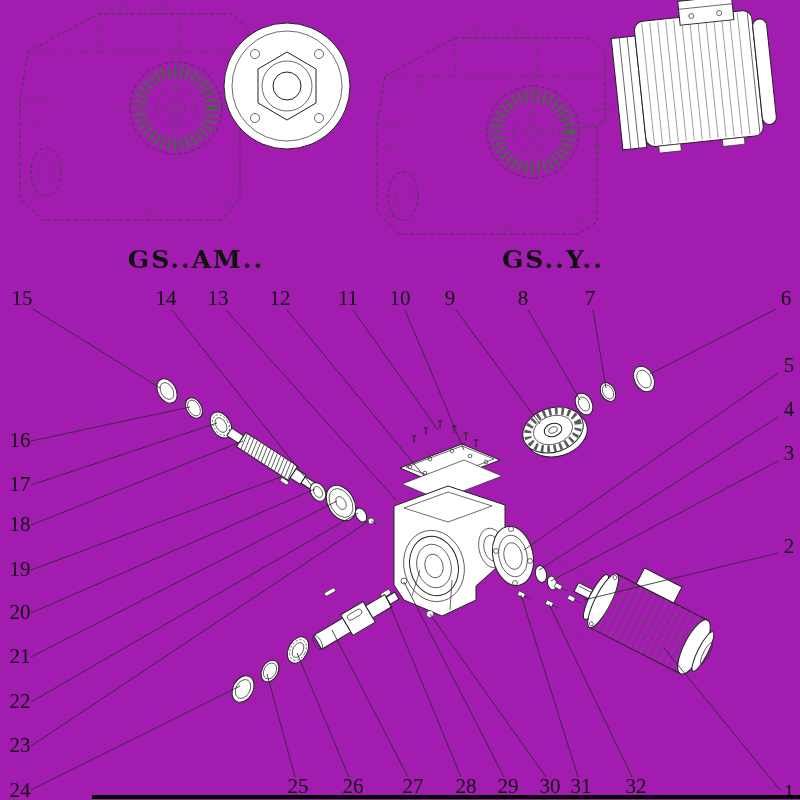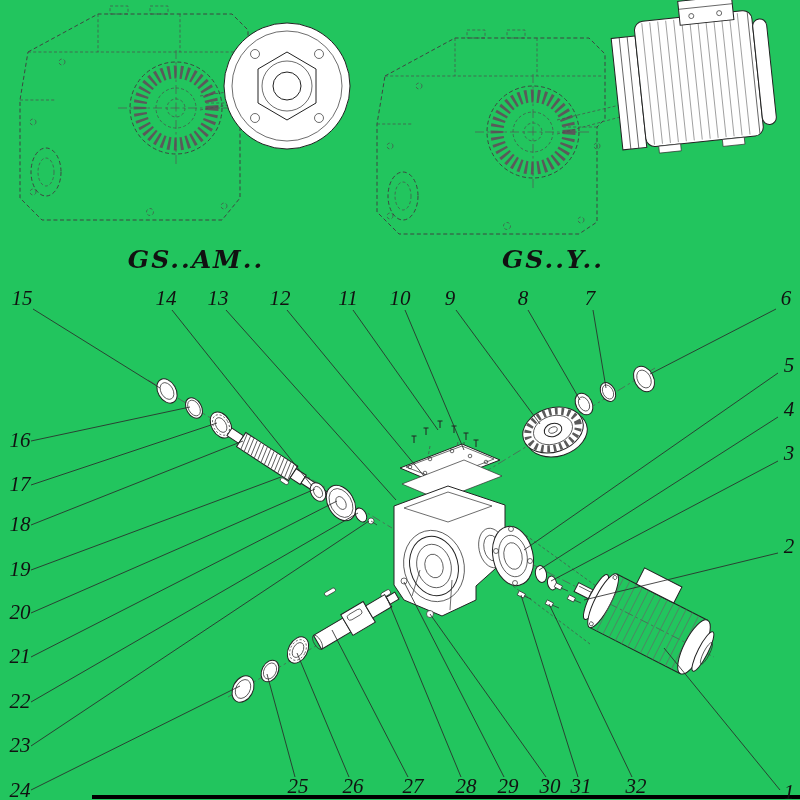--- a/index.html
+++ b/index.html
@@ -1,17 +1,17 @@
 <!DOCTYPE html>
 <html><head>
 <meta charset="utf-8">
 <style>
   html,body{margin:0;padding:0;background:#fff;}
-  .stage{position:relative;width:800px;height:800px;background:#22c55e;overflow:hidden;
-         font-family:"Liberation Serif",serif;font-style:italic;}
+  .stage{position:relative;width:800px;height:800px;background:#a21caf;overflow:hidden;
+         font-family:"Liberation Serif",serif;}
   svg{display:block}
   
   .d{stroke:#3f3f3f;stroke-width:.95;fill:none;stroke-dasharray:4 2.6;}
   .d2{stroke:#4a4a4a;stroke-width:.7;fill:none;stroke-dasharray:3 2.2;}
   .hatchring{fill:none;stroke:#5a5a5a;stroke-dasharray:2.6 3.6;}
   
   .s{stroke:#222;stroke-width:1;fill:none;}
   .s2{stroke:#2e2e2e;stroke-width:.7;fill:none;}
   .sw{stroke:#222;stroke-width:1;fill:#fff;}
   .sw2{stroke:#2e2e2e;stroke-width:.7;fill:#fff;}

